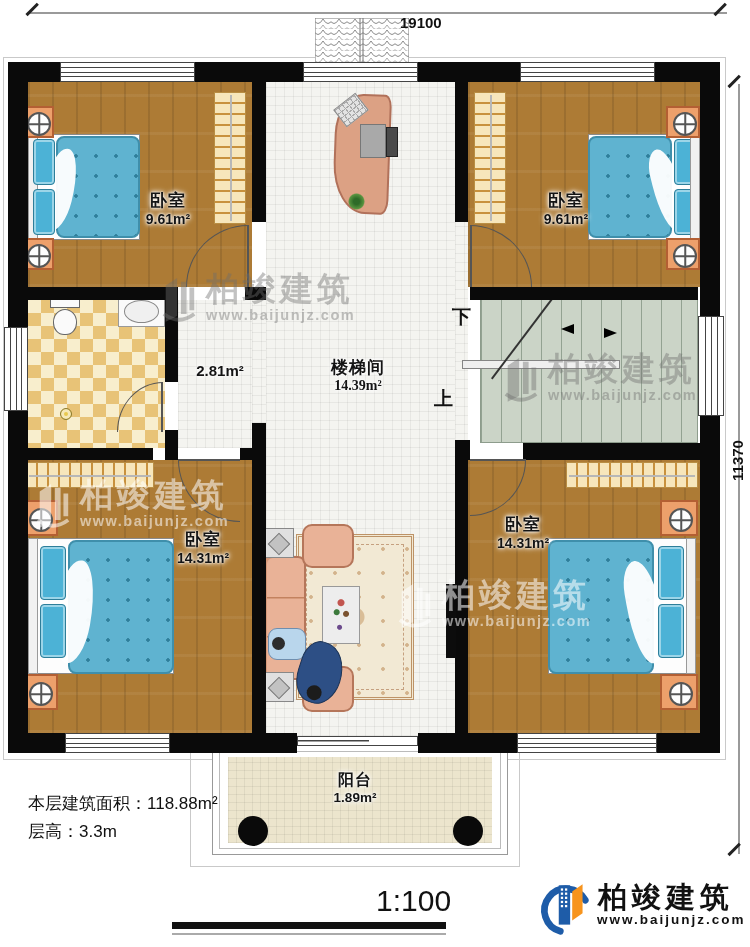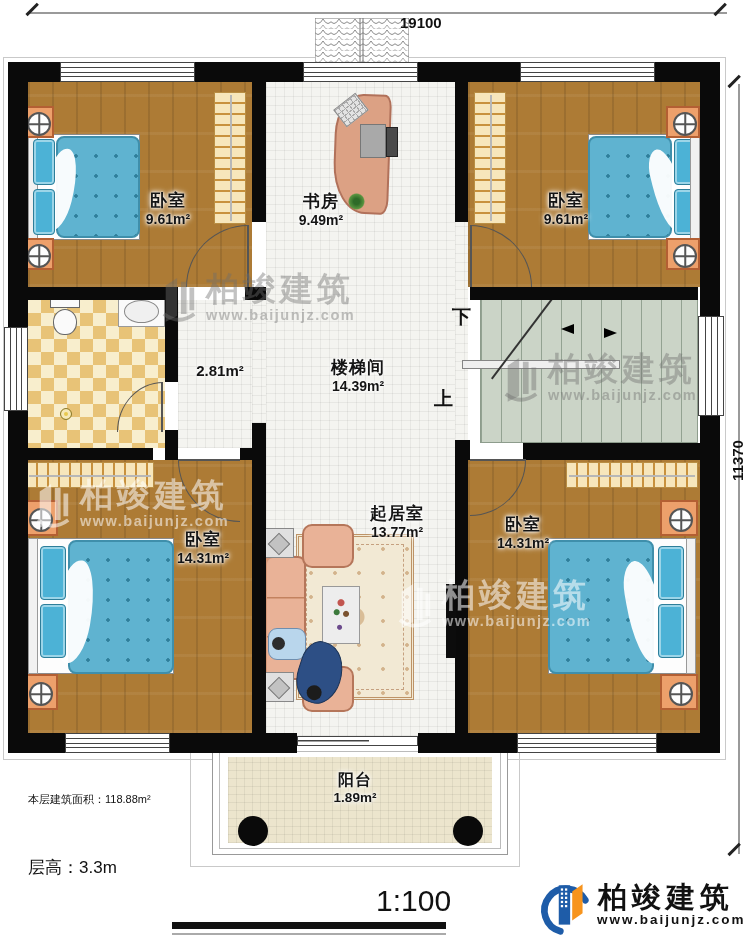--- a/index.html
+++ b/index.html
@@ -246,42 +246,34 @@
   <div class="a" style="left:212px;top:745px;width:296px;height:110px;background:#fff;border:1px solid #999;z-index:2;"></div>
   <div class="a" style="left:219px;top:751px;width:282px;height:98px;border:1px solid #bbb;z-index:2;"></div>
   <div class="a floor-balc" style="left:228px;top:757px;width:264px;height:86px;"></div>
   <div class="a" style="left:238px;top:816px;width:30px;height:30px;background:#0a0a0a;border-radius:50%;z-index:13;"></div>
   <div class="a" style="left:453px;top:816px;width:30px;height:30px;background:#0a0a0a;border-radius:50%;z-index:13;"></div>
 
   <div class="rlabel" style="left:108px;top:191px;width:120px;">
     <div class="nm">卧室</div>
     <div class="ar">9.61m²</div>
   </div>
-  <div class="rlabel" style="left:261px;top:192px;width:120px;">
-    <div class="nm">书房</div>
-    <div class="ar">9.49m²</div>
-  </div>
   <div class="rlabel" style="left:506px;top:191px;width:120px;">
     <div class="nm">卧室</div>
     <div class="ar">9.61m²</div>
   </div>
   <div class="rlabel" style="left:160px;top:362px;width:120px;">
     <div class="ar" style="font-size:15px;">2.81m²</div>
   </div>
-  <div class="rlabel" style="left:298px;top:358px;width:120px;">
+  <div class="rlabel" style="left:298px;top:358px;width:120px;font-family:Liberation Serif, serif;">
     <div class="nm">楼梯间</div>
     <div class="ar">14.39m²</div>
   </div>
   <div class="rlabel" style="left:143px;top:530px;width:120px;">
     <div class="nm">卧室</div>
     <div class="ar">14.31m²</div>
-  </div>
-  <div class="rlabel" style="left:337px;top:504px;width:120px;">
-    <div class="nm">起居室</div>
-    <div class="ar">13.77m²</div>
   </div>
   <div class="rlabel" style="left:463px;top:515px;width:120px;">
     <div class="nm">卧室</div>
     <div class="ar">14.31m²</div>
   </div>
   <div class="rlabel" style="left:295px;top:771px;width:120px;">
     <div class="nm" style="font-size:16px;">阳台</div>
     <div class="ar" style="font-size:13.5px;">1.89m²</div>
   </div>
 
@@ -323,22 +315,22 @@
         <path fill="currentColor" d="M6 14 L18 6 V46 L6 52 Z"></path>
         <path fill="currentColor" d="M22 10 h6 v34 h-6 Z M31 16 h5 v24 h-5 Z"></path>
         <path d="M4 44 Q20 56 36 44" stroke="currentColor" stroke-width="4" fill="none"></path>
       </svg>
     <div>
       <div class="cn">柏竣建筑</div>
       <div class="en">www.baijunjz.com</div>
     </div>
   </div>
 
-  <div class="ftr" style="left:28px;top:792px;font-size:11px;">本层建筑面积：118.88m²</div>
-  <div class="ftr" style="left:28px;top:820px;font-size:17px;margin-top:36px;">层高：3.3m</div>
+  <div class="ftr" style="left:28px;top:792px;font-size:17px;">本层建筑面积：118.88m²</div>
+  <div class="ftr" style="left:28px;top:820px;font-size:17px;">层高：3.3m</div>
 
   <div class="ftr" style="left:376px;top:884px;font-size:30px;">1:100</div>
   <div class="a" style="left:172px;top:922px;width:274px;height:7px;background:#111;z-index:45;"></div>
   <div class="a" style="left:172px;top:933px;width:274px;height:2px;background:#aaa;z-index:45;"></div>
 
   <div class="a" style="left:538px;top:876px;z-index:45;">
     <svg width="56" height="60" viewBox="0 0 54 58">
       <path d="M12 48 A21 21 0 1 1 48 34" fill="none" stroke="#1e5ca8" stroke-width="6.5" stroke-linecap="round" transform="rotate(-30 27 33)"></path>
       <rect x="20" y="9" width="11" height="38" fill="#1e5ca8"></rect>
       <g fill="#fff">

